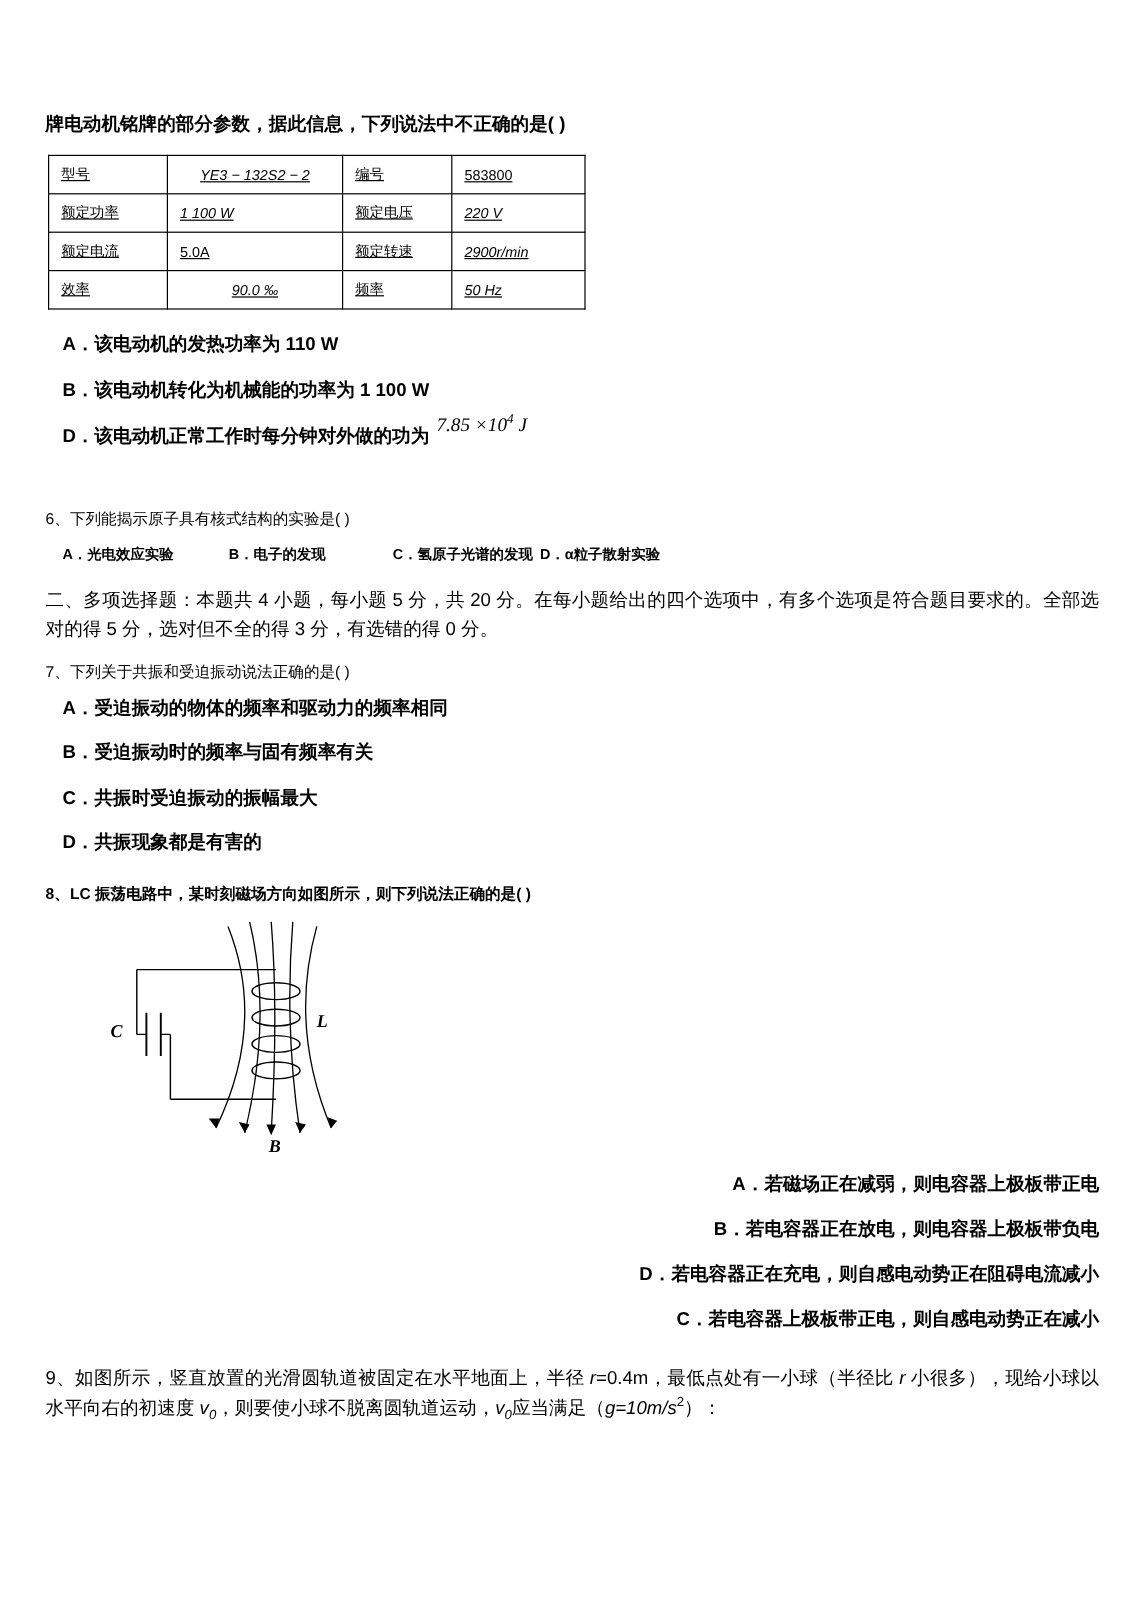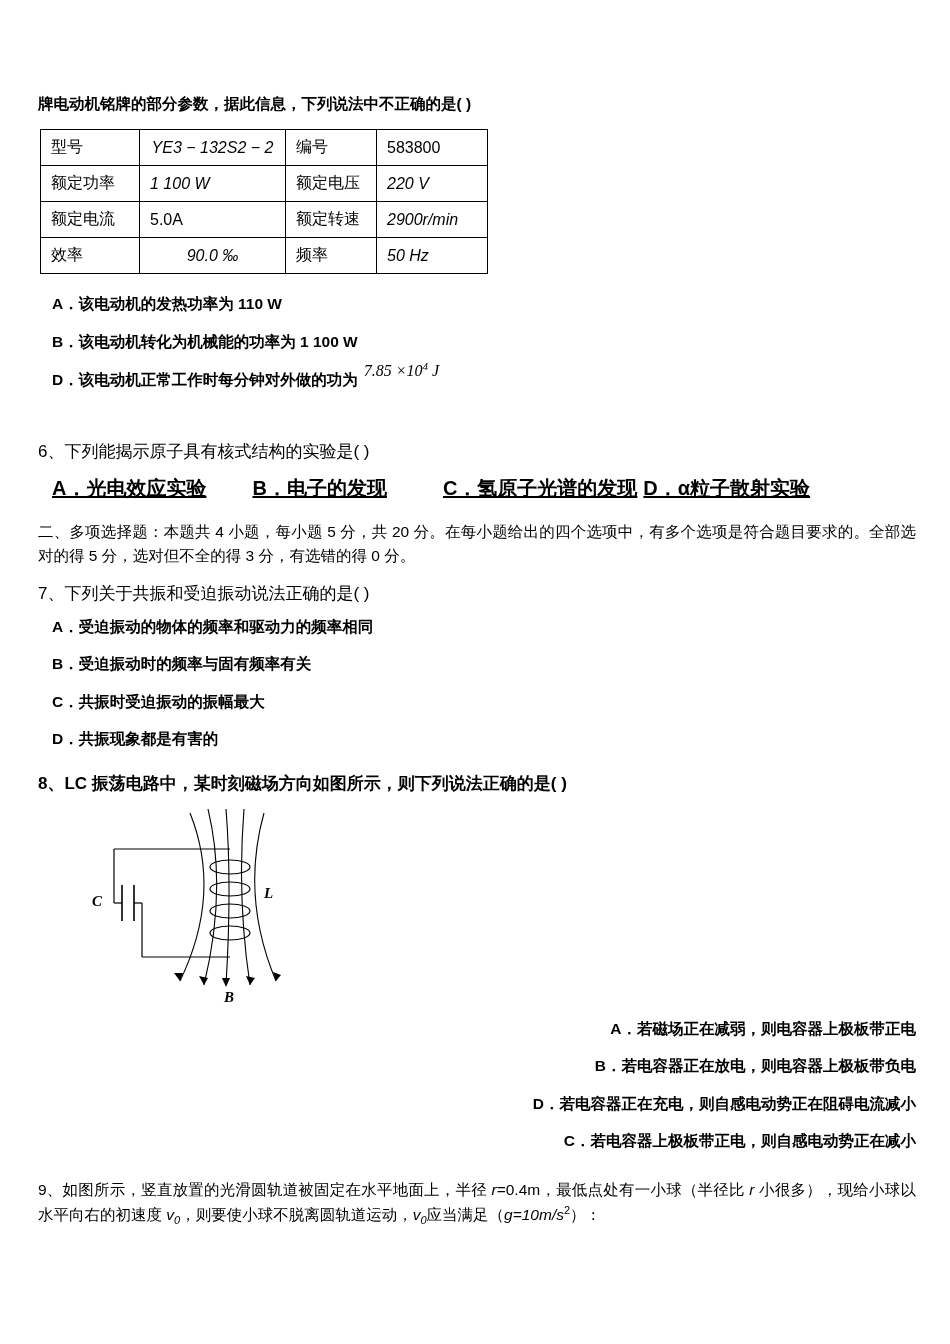--- a/index.html
+++ b/index.html
@@ -33,21 +33,22 @@
     font-weight: bold;
     line-height: 1.5;
     margin: 0 0 10px 0;
   }
 
   
   table.param {
     border-collapse: collapse;
     margin: 14px 0 18px 2px;
     font-family: "Liberation Sans", sans-serif;
-    font-size: 16px;
+    font-size: 12px;
+    text-decoration: underline;
   }
   table.param td {
     border: 1px solid #000;
     padding: 7px 10px;
     height: 16px;
     vertical-align: middle;
     white-space: nowrap;
   }
   table.param td.label {
     width: 78px;
@@ -98,38 +99,37 @@
     font-size: 11px;
     vertical-align: super;
   }
   .sub {
     font-size: 11px;
     vertical-align: sub;
   }
 
   .inline-opts {
     font-family: "Liberation Sans", sans-serif;
-    font-size: 20px;
+    font-size: 12px;
     font-weight: bold;
     margin: 12px 0 0 14px;
-    text-decoration: underline;
   }
   .inline-opts span.gap { display: inline-block; width: 46px; }
   .inline-opts span.gap2 { display: inline-block; width: 56px; }
 
   .para {
     font-family: "Liberation Sans", sans-serif;
     font-size: 15.5px;
     line-height: 1.55;
     margin: 18px 0 0 0;
     text-align: justify;
   }
   .q-head {
     font-family: "Liberation Sans", sans-serif;
-    font-size: 17px;
+    font-size: 13px;
     margin: 18px 0 4px 0;
   }
 
   .spacer-lg { height: 20px; }
 
   
   .figure {
     position: relative;
     width: 300px;
     height: 200px;

